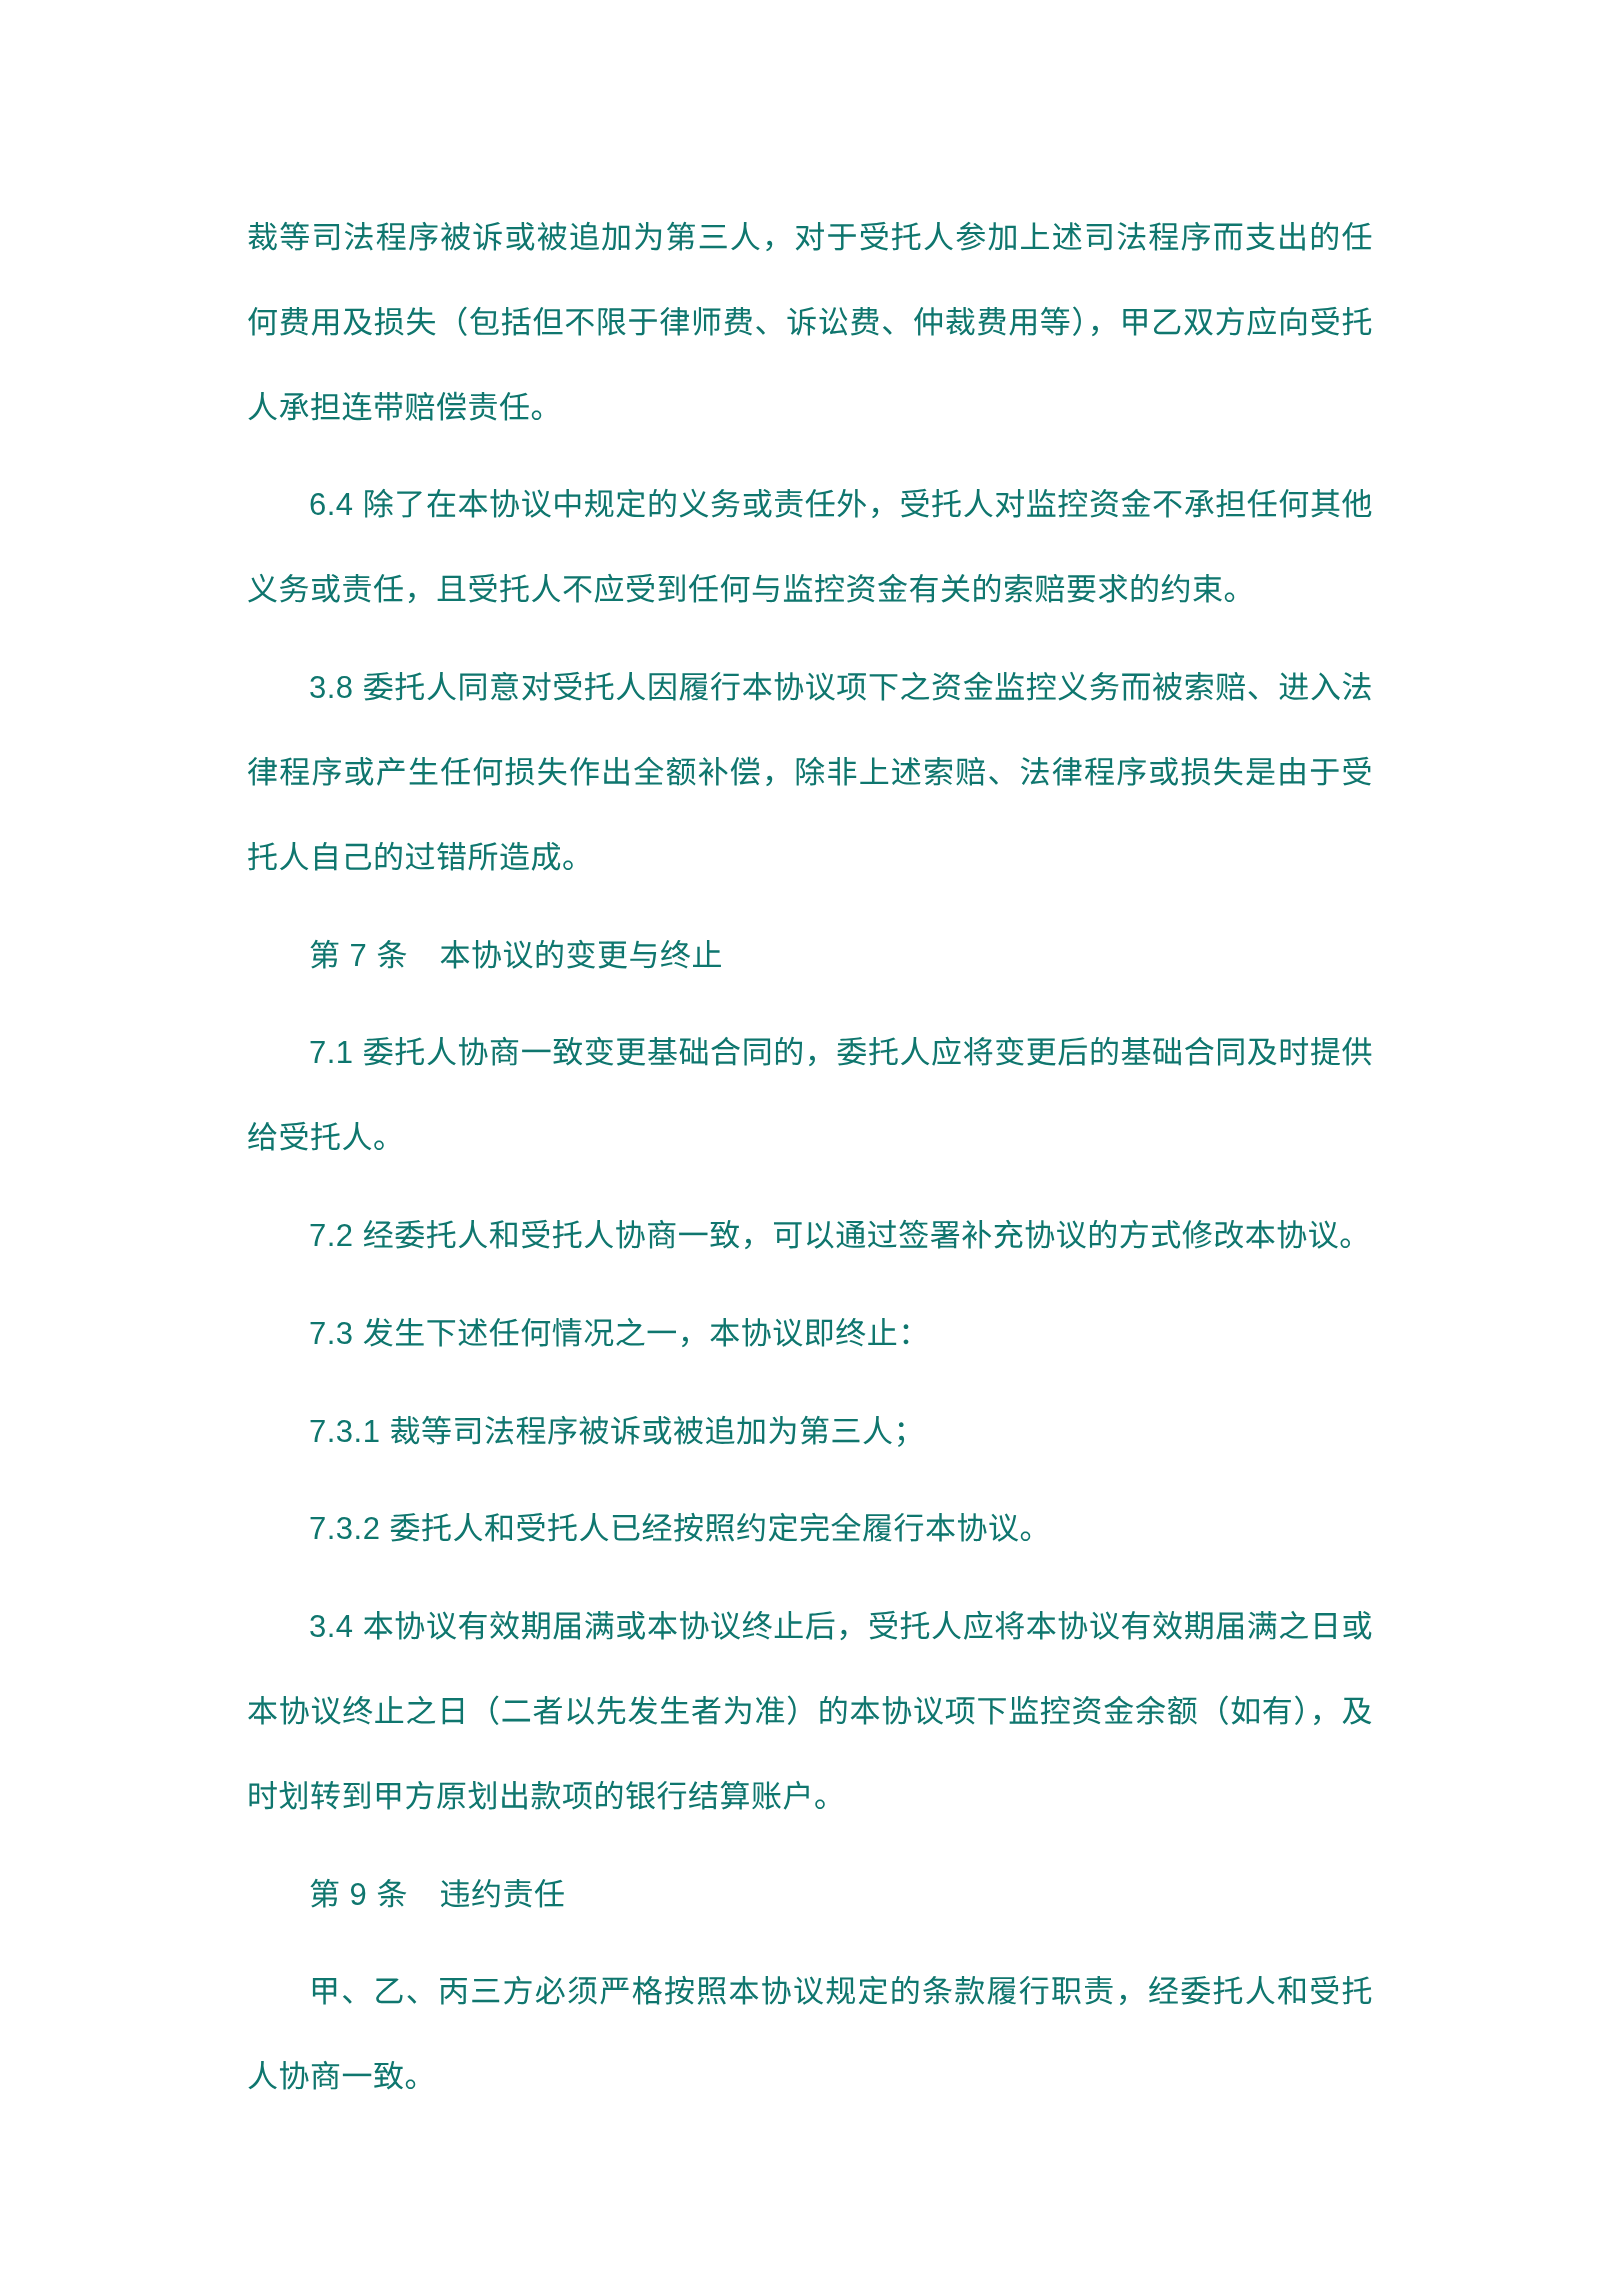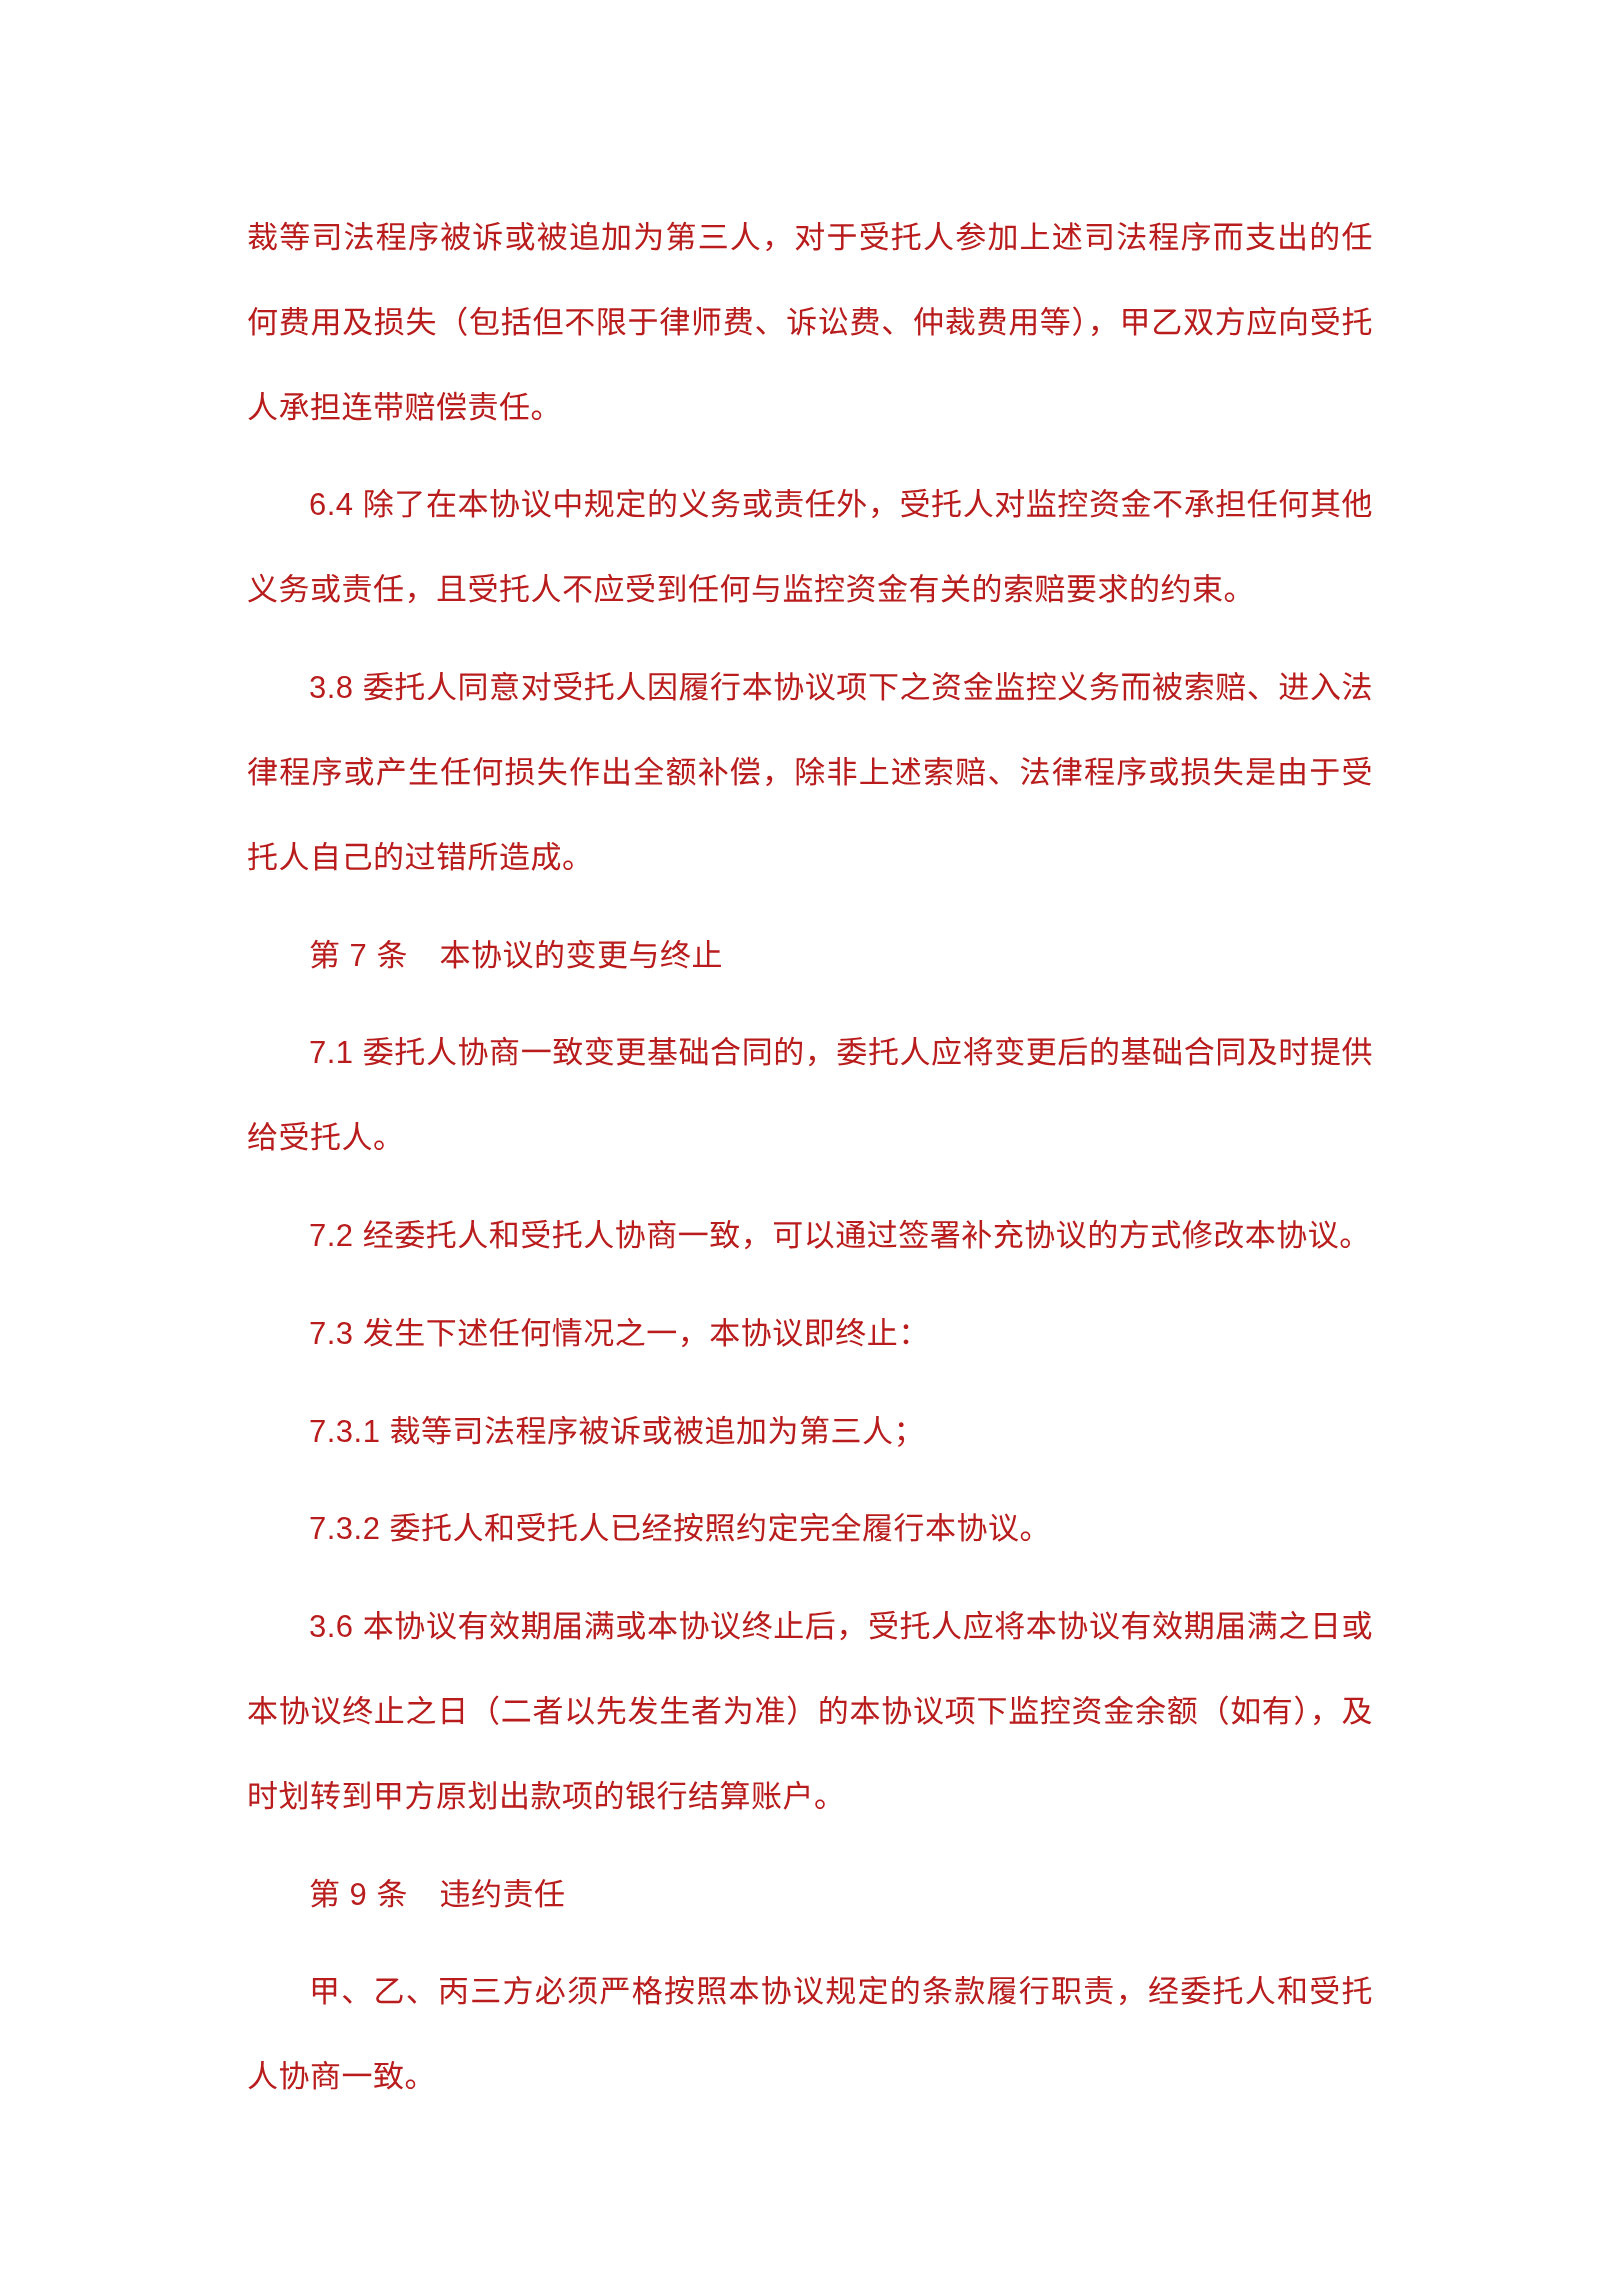--- a/index.html
+++ b/index.html
@@ -10,21 +10,21 @@
     background: #ffffff;
     overflow: hidden;
   }
   .page {
     width: 1623px;
     height: 2294px;
     background: #ffffff;
     padding: 182px 250px 55px 247px;
     font-family: "Liberation Sans", "DejaVu Sans", sans-serif;
     font-size: 31px;
-    color: #b91c1c;
+    color: #0f766e;
     overflow: hidden;
   }
   .para, .heading {
     margin: 12.7px 0;
     line-height: 85px;
     text-align: justify;
     text-justify: inter-ideograph;
     letter-spacing: 0.5px;
   }
   .para { text-indent: 2em; }
@@ -51,19 +51,19 @@
   <p class="para">7.1 委托人协商一致变更基础合同的，委托人应将变更后的基础合同及时提供给受托人。</p>
 
   <p class="para">7.2 经委托人和受托人协商一致，可以通过签署补充协议的方式修改本协议。</p>
 
   <p class="para">7.3 发生下述任何情况之一，本协议即终止：</p>
 
   <p class="para">7.3.1 裁等司法程序被诉或被追加为第三人；</p>
 
   <p class="para">7.3.2 委托人和受托人已经按照约定完全履行本协议。</p>
 
-  <p class="para">3.6 本协议有效期届满或本协议终止后，受托人应将本协议有效期届满之日或本协议终止之日（二者以先发生者为准）的本协议项下监控资金余额（如有），及时划转到甲方原划出款项的银行结算账户。</p>
+  <p class="para">3.4 本协议有效期届满或本协议终止后，受托人应将本协议有效期届满之日或本协议终止之日（二者以先发生者为准）的本协议项下监控资金余额（如有），及时划转到甲方原划出款项的银行结算账户。</p>
 
   <h2 class="heading">第 9 条　违约责任</h2>
 
   <p class="para">甲、乙、丙三方必须严格按照本协议规定的条款履行职责，经委托人和受托人协商一致。</p>
 </main>
 
 
 </body></html>

